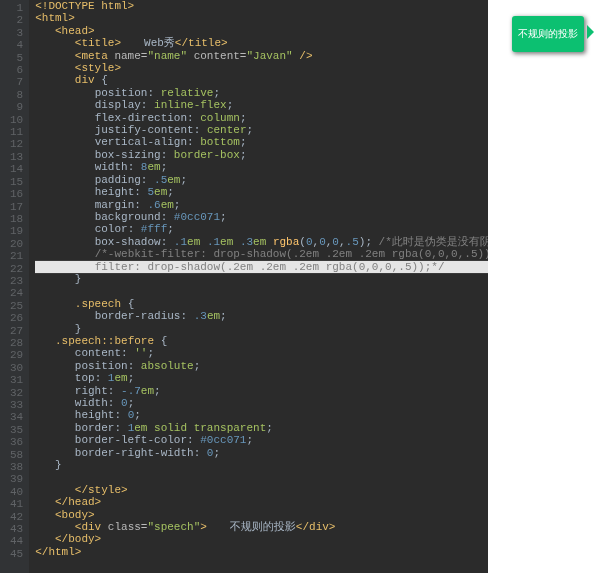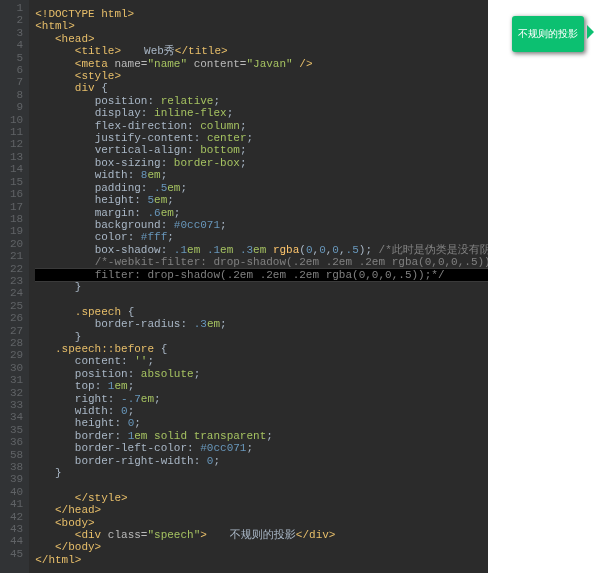--- a/index.html
+++ b/index.html
@@ -20,28 +20,28 @@
   background: #313335;
   color: #606366;
   text-align: right;
   padding: 2px 6px 2px 10px;
   user-select: none;
   line-height: 12.4px;
 }
 .gutter div { white-space: pre; }
 .code {
   flex: 1;
-  padding: 8px 0 2px 6px;
+  padding: 0 0 2px 6px;
   line-height: 12.4px;
   color: #a9b7c6;
   white-space: pre;
   overflow: hidden;
 }
 .code .line { display: block; min-height: 12.4px; }
-.line.cur { background: #000000; border: 1px solid #3a3a3a; border-left: none; border-right: none; margin: -1px 0; }
+.line.cur { background: #e5e5e5; border: 1px solid #3a3a3a; border-left: none; border-right: none; margin: -1px 0; }
 .tag   { color: #e8bf6a; }
 .attr  { color: #bababa; }
 .str   { color: #a5c261; }
 .prop  { color: #a9b7c6; }
 .val   { color: #a5c261; }
 .num   { color: #6897bb; }
 .sel   { color: #e8bf6a; margin-top: 22px; }
 .fn    { color: #ffc66d; text-align: right; }
 .comment { color: #808080; }
 .punct { color: #a9b7c6; }

